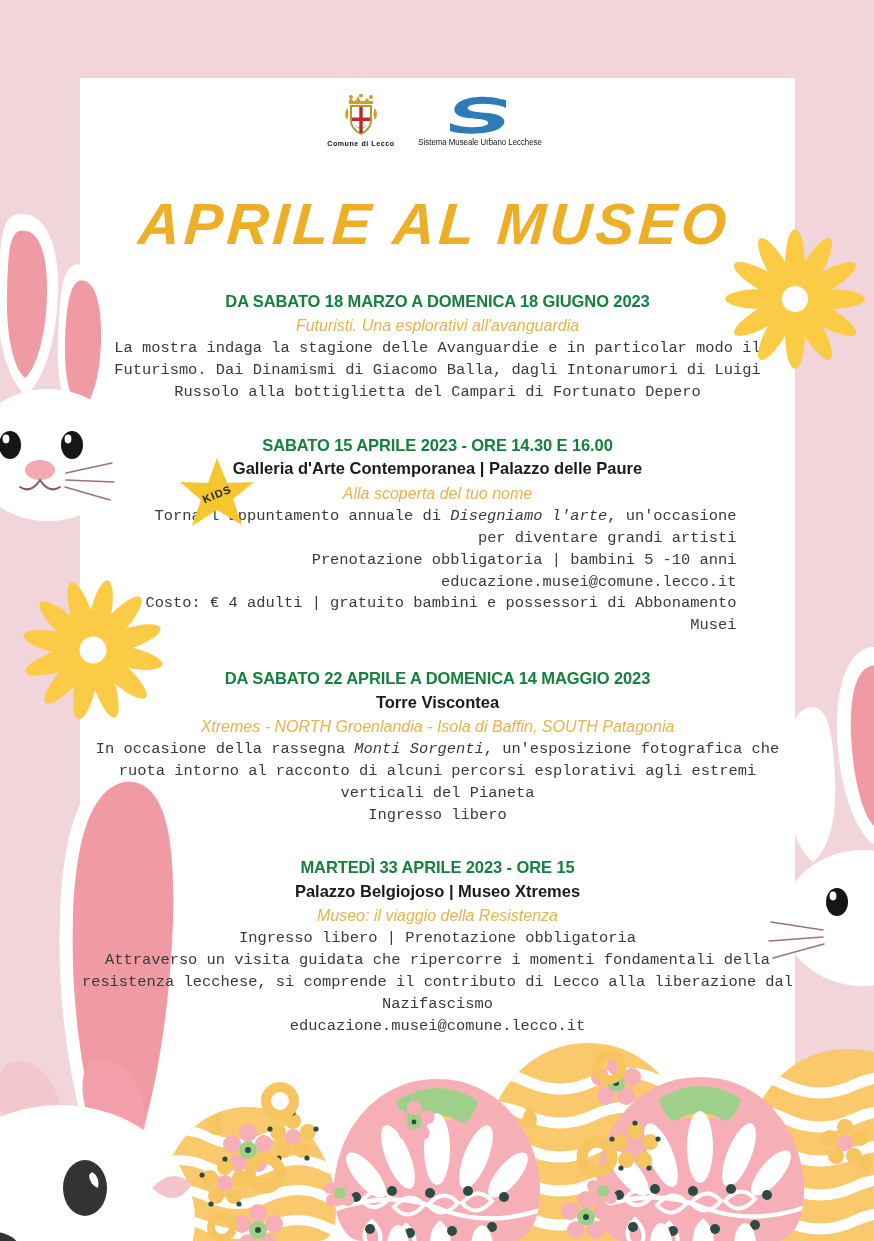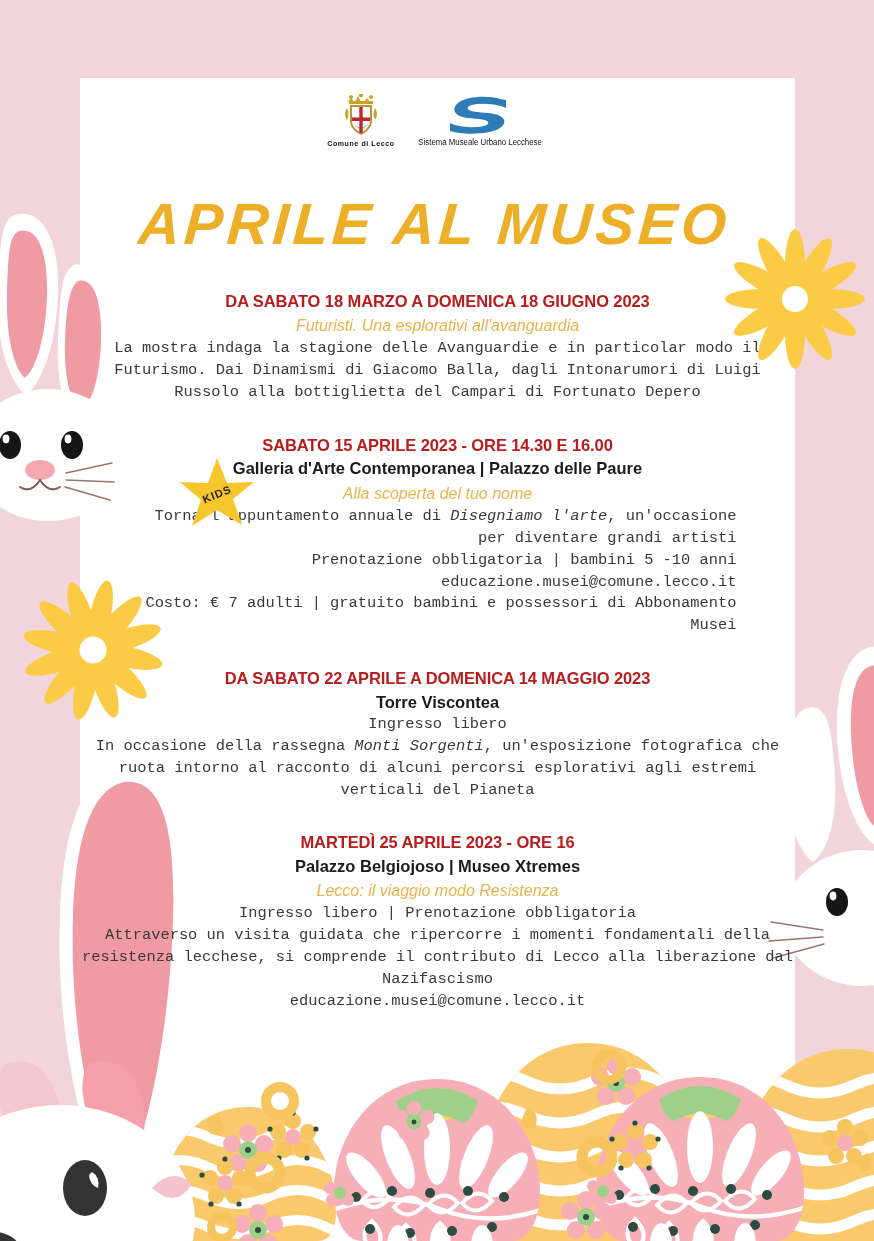--- a/index.html
+++ b/index.html
@@ -46,21 +46,21 @@
   }
   .title svg{display:block;margin:0 auto;}
 
   
   .content{
     position:absolute;left:80px;top:290px;width:715px;
     z-index:5;text-align:center;
   }
   .event{margin-bottom:26px;}
   .ev-date{
-    font-size:16.5px;font-weight:bold;color:#b91c1c;letter-spacing:-.1px;
+    font-size:16.5px;font-weight:bold;color:#15803d;letter-spacing:-.1px;
     line-height:1.42;
     font-family:"Liberation Sans Narrow","Liberation Sans",sans-serif;
   }
   .ev-venue{
     font-size:16.5px;font-weight:bold;color:#1b1b1b;line-height:1.42;
     font-family:"Liberation Sans Narrow","Liberation Sans",sans-serif;
   }
   .ev-subtitle{
     font-size:16px;font-style:italic;color:#E8B34B;line-height:1.5;
     font-family:"Liberation Sans Narrow","Liberation Sans",sans-serif;
@@ -561,37 +561,38 @@
     <div class="event sp-2">
       <div class="ev-date">SABATO 15 APRILE 2023 - ORE 14.30 E 16.00</div>
       <div class="ev-venue">Galleria d'Arte Contemporanea | Palazzo delle Paure</div>
       <div class="ev-subtitle">Alla scoperta del tuo nome</div>
       <div class="ev-body w2">
         <div class="ev-line">
           <span>Torna l'appuntamento annuale di <em>Disegniamo l'arte</em>, un'occasione per diventare grandi artisti</span>
         </div>
         <div class="ev-line">Prenotazione obbligatoria | bambini 5 -10 anni</div>
         <div class="ev-line">educazione.musei@comune.lecco.it</div>
-        <div class="ev-line">Costo:  € 7 adulti | gratuito bambini e possessori di Abbonamento Musei</div>
+        <div class="ev-line">Costo:  € 4 adulti | gratuito bambini e possessori di Abbonamento Musei</div>
       </div>
     </div>
 
     <div class="event sp-3">
       <div class="ev-date">DA SABATO 22 APRILE A DOMENICA 14 MAGGIO 2023</div>
       <div class="ev-venue">Torre Viscontea</div>
+      <div class="ev-subtitle">Xtremes - NORTH Groenlandia - Isola di Baffin, SOUTH Patagonia</div>
       <div class="ev-body w3">
+        <div class="ev-line">In occasione della rassegna <em>Monti Sorgenti</em>, un'esposizione fotografica che ruota intorno al racconto di alcuni percorsi esplorativi agli estremi verticali del Pianeta</div>
         <div class="ev-line">Ingresso libero</div>
-        <div class="ev-line">In occasione della rassegna <em>Monti Sorgenti</em>, un'esposizione fotografica che ruota intorno al racconto di alcuni percorsi esplorativi agli estremi verticali del Pianeta</div>
       </div>
     </div>
 
     <div class="event">
-      <div class="ev-date">MARTEDÌ 25 APRILE 2023 - ORE 16</div>
+      <div class="ev-date">MARTEDÌ 33 APRILE 2023 - ORE 15</div>
       <div class="ev-venue">Palazzo Belgiojoso | Museo Xtremes</div>
-      <div class="ev-subtitle">Lecco: il viaggio modo Resistenza</div>
+      <div class="ev-subtitle">Museo: il viaggio della Resistenza</div>
       <div class="ev-body w4">
         <div class="ev-line">Ingresso libero | Prenotazione obbligatoria</div>
         <div class="ev-line">Attraverso un visita guidata che ripercorre i momenti fondamentali della resistenza lecchese, si comprende il contributo di Lecco alla liberazione dal Nazifascismo</div>
         <div class="ev-line">educazione.musei@comune.lecco.it</div>
       </div>
     </div>
 
   </div>
 </div>
 

